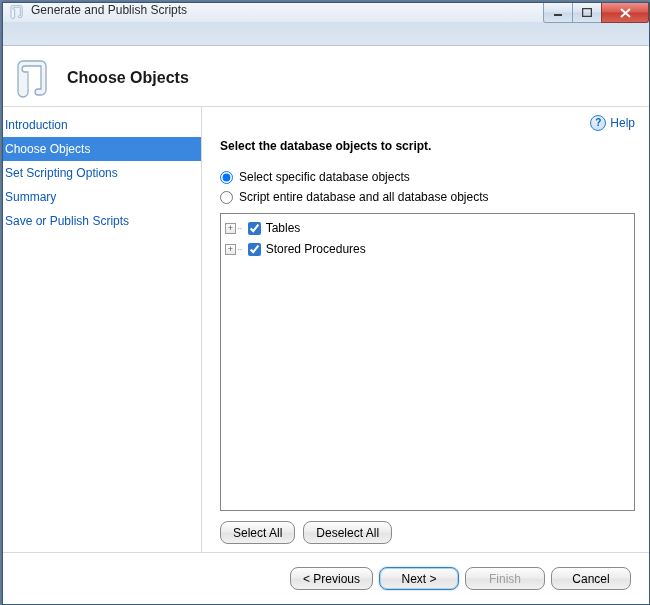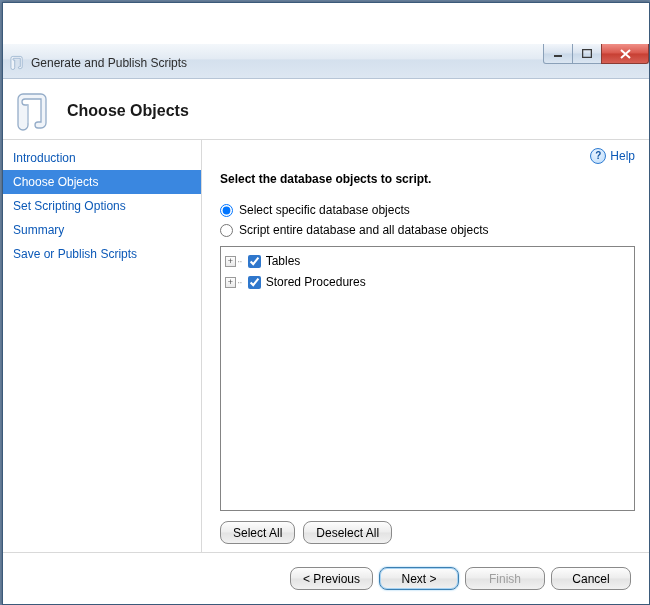--- a/index.html
+++ b/index.html
@@ -19,24 +19,23 @@
     display: flex;
     flex-direction: column;
     position: relative;
   }
   
   .titlebar {
     height: 26px;
     background: linear-gradient(to bottom, #f3f7fb 0%, #e2eaf3 45%, #d4e0ed 46%, #dde7f2 100%);
     border-bottom: 1px solid #b7c5d6;
     display: flex;
-    align-items: flex-end;
-    padding: 0 0 8px 6px;
+    align-items: flex-start;
+    padding: 0 0 16px 6px;
     position: relative;
-    margin-top: 41px;
   }
   .titlebar .app-icon {
     width: 16px; height: 16px;
     margin-right: 6px;
     display: inline-flex;
     align-items: center; justify-content: center;
   }
   .titlebar .title-text {
     color: #2c2c2c;
     font-size: 12px;
@@ -96,21 +95,21 @@
     flex: 1;
     display: flex;
     min-height: 0;
   }
   .sidebar {
     width: 198px;
     border-right: 1px solid #d9d9d9;
     padding-top: 6px;
   }
   .sidebar-item {
-    padding: 4px 10px;
+    padding: 4px 2px;
     color: #0c59b7;
     cursor: pointer;
     line-height: 16px;
   }
   .sidebar-item.selected {
     background: #3a87e0;
     color: #ffffff;
   }
 
   .content {

